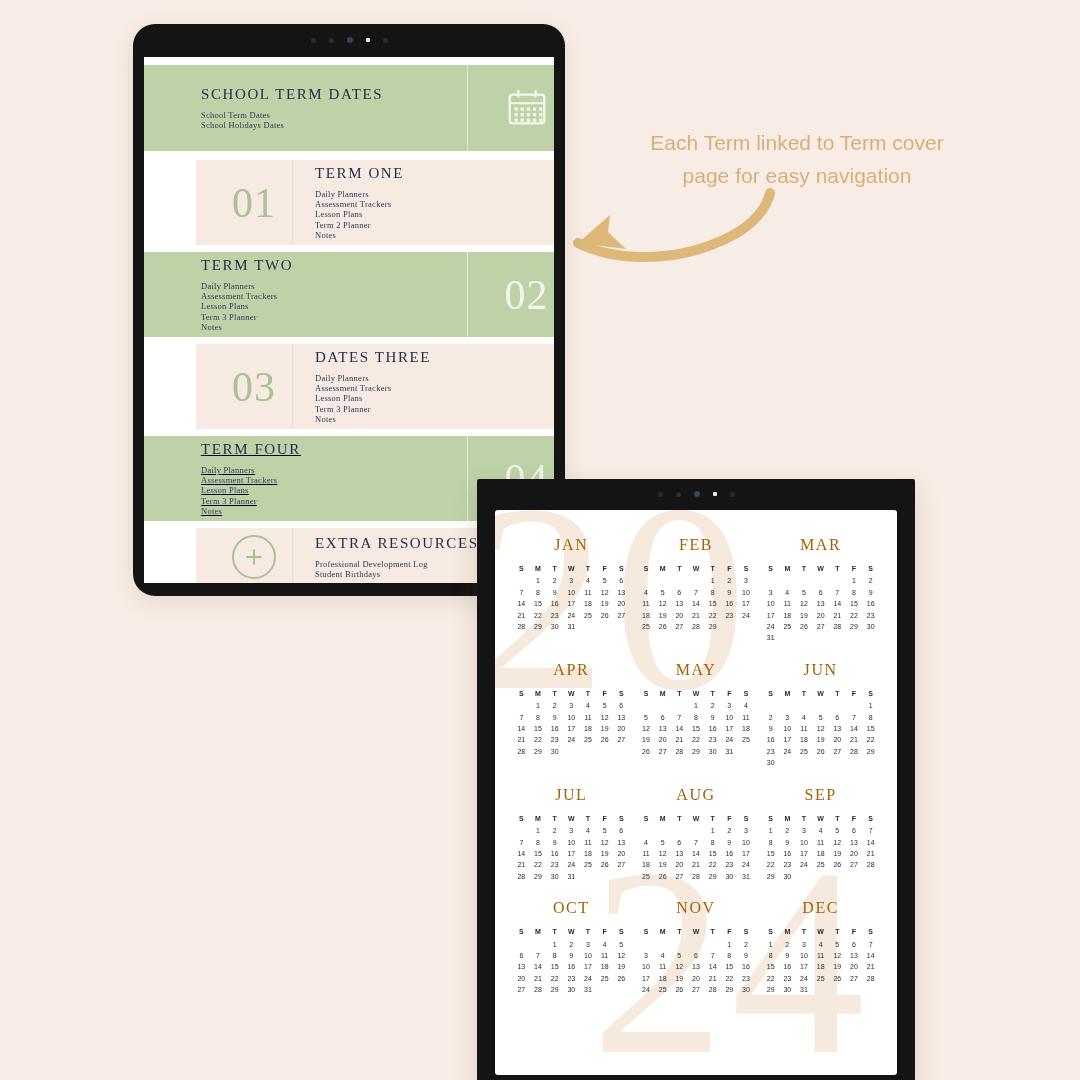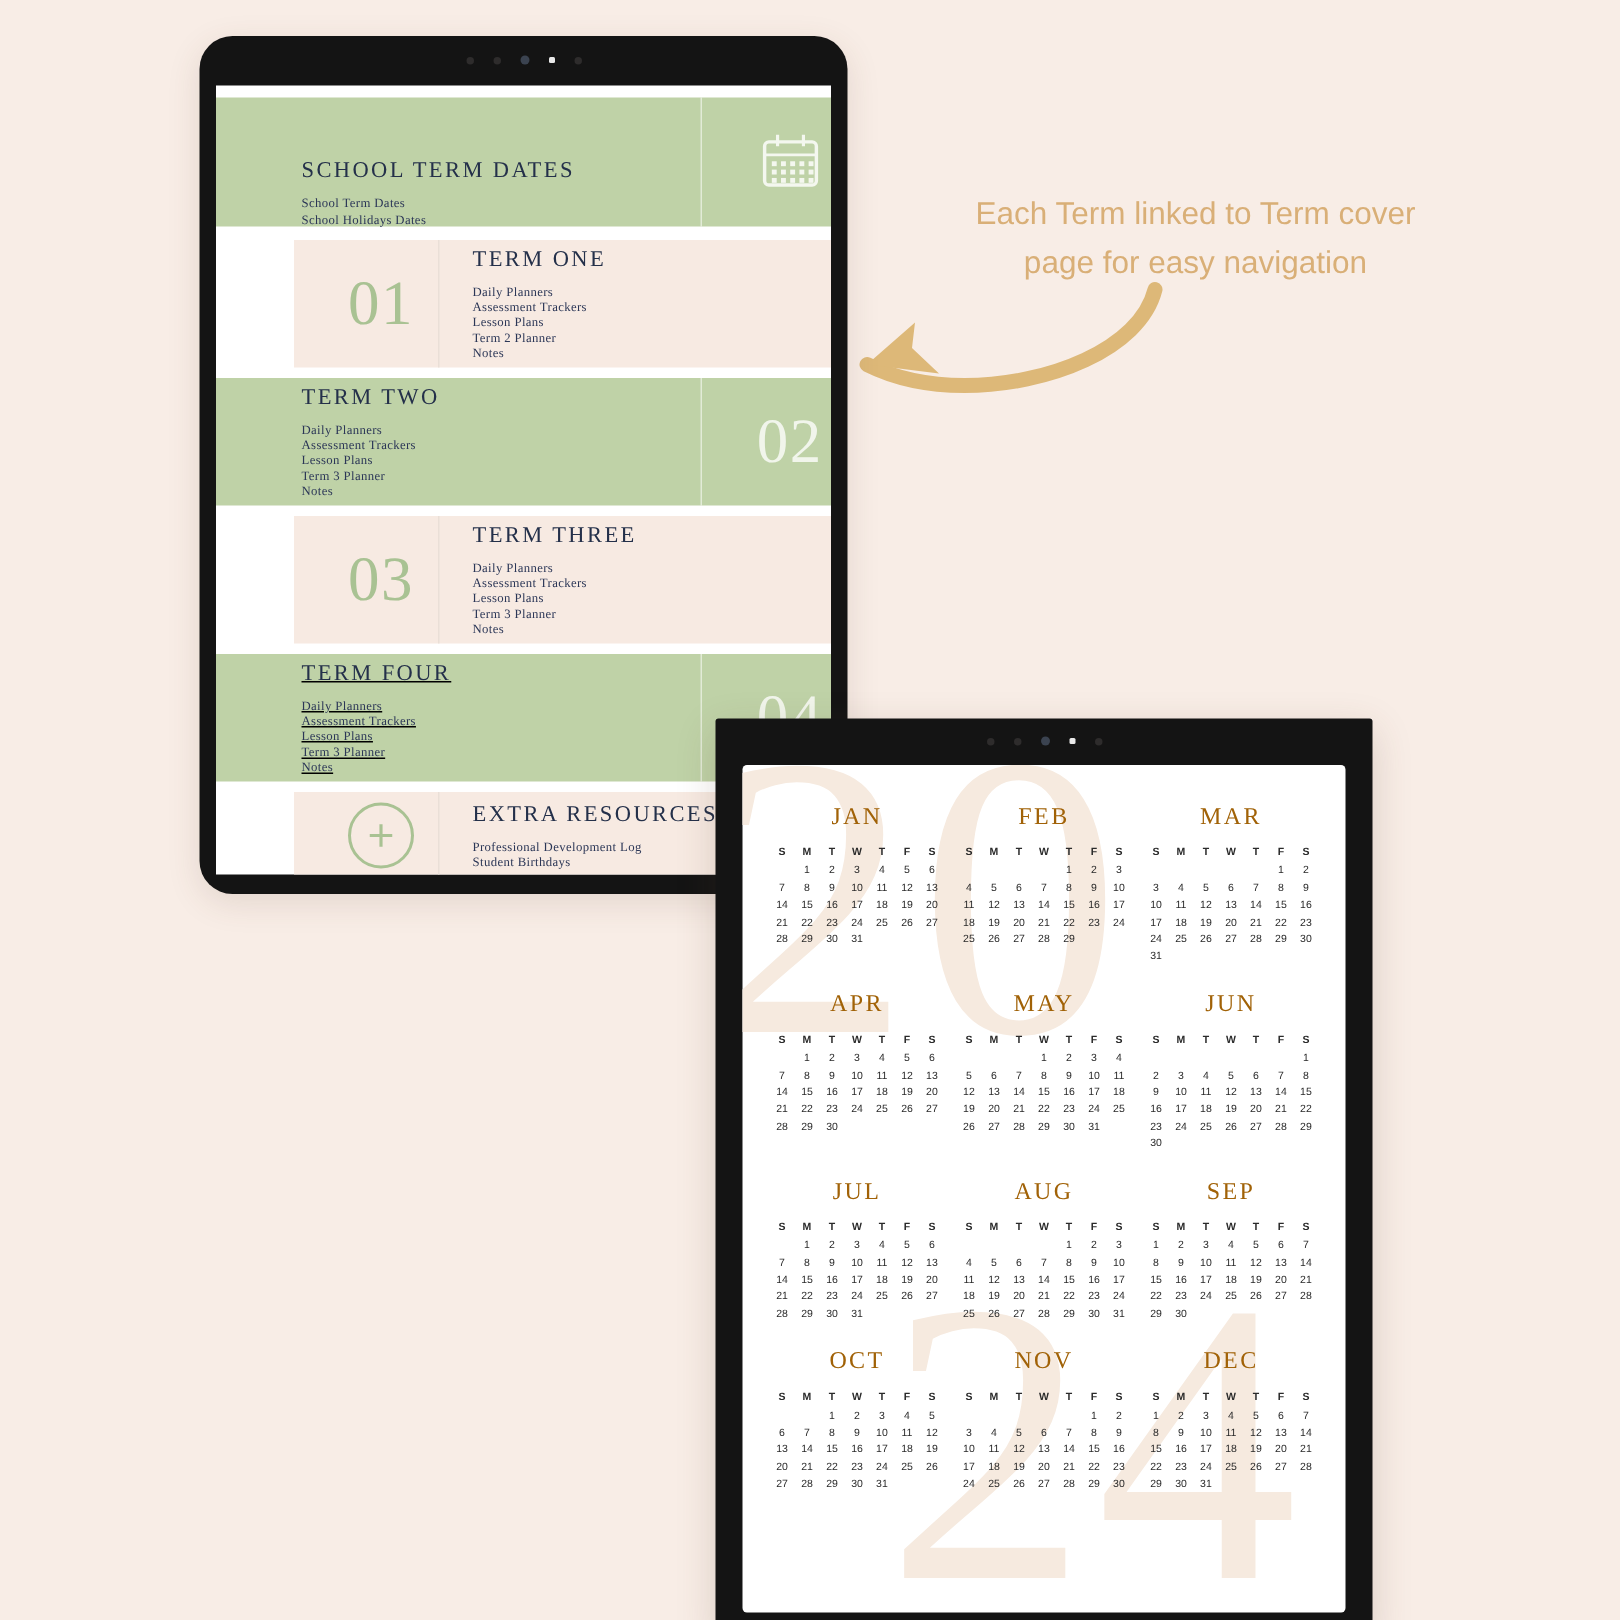--- a/index.html
+++ b/index.html
@@ -196,21 +196,21 @@
       <span class="dot"></span>
       <span class="dot"></span>
       <span class="dot cam"></span>
       <span class="dot tiny"></span>
       <span class="dot"></span>
     </div>
 
     <div class="screen">
 
       <div class="row green" style="left:0; top:8px; width:421px; height:86px;">
-        <div class="content" style="padding-left:57px;justify-content:flex-end;">
+        <div class="content" style="padding-left:57px;">
           <div class="sect-title">SCHOOL TERM DATES</div>
           <div class="sect-sub">School Term Dates</div>
           <div class="sect-sub">School Holidays Dates</div>
         </div>
         <div class="divider-v"></div>
         <div class="left-pane" style="width:77px;">
           <svg class="cal-icon" viewBox="0 0 48 48">
             <rect x="6" y="10" width="36" height="30" rx="3" fill="none" stroke="#F4F7EF" stroke-width="2.4"></rect>
             <line x1="6" y1="19" x2="42" y2="19" stroke="#F4F7EF" stroke-width="2"></line>
             <line x1="15" y1="5" x2="15" y2="13" stroke="#F4F7EF" stroke-width="2.2"></line>
@@ -265,21 +265,21 @@
           <span class="big-num light">02</span>
         </div>
       </div>
 
       <div class="row peach" style="left:52px; top:287px; width:358px; height:85px;">
         <div class="left-pane" style="width:76px;">
           <span class="big-num">03</span>
         </div>
         <div class="divider-v dark"></div>
         <div class="content" style="padding-left:22px;">
-          <div class="sect-title">TERM THREE</div>
+          <div class="sect-title">DATES THREE</div>
           <div class="sect-sub">Daily Planners</div>
           <div class="sect-sub">Assessment Trackers</div>
           <div class="sect-sub">Lesson Plans</div>
           <div class="sect-sub">Term 3 Planner</div>
           <div class="sect-sub">Notes</div>
         </div>
       </div>
 
       <div class="row green" style="left:0; top:379px; width:421px; height:85px;">
         <div class="content" style="padding-left:57px;text-decoration:underline;">

